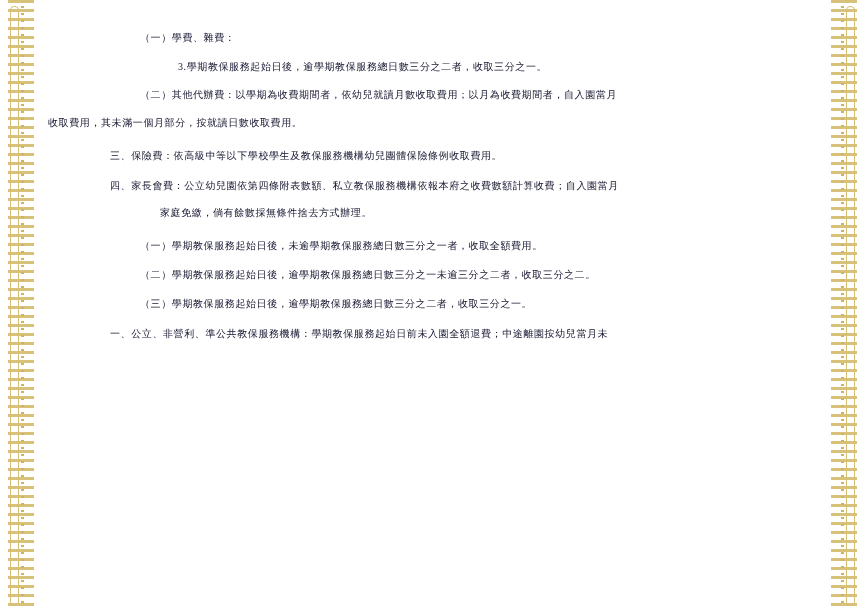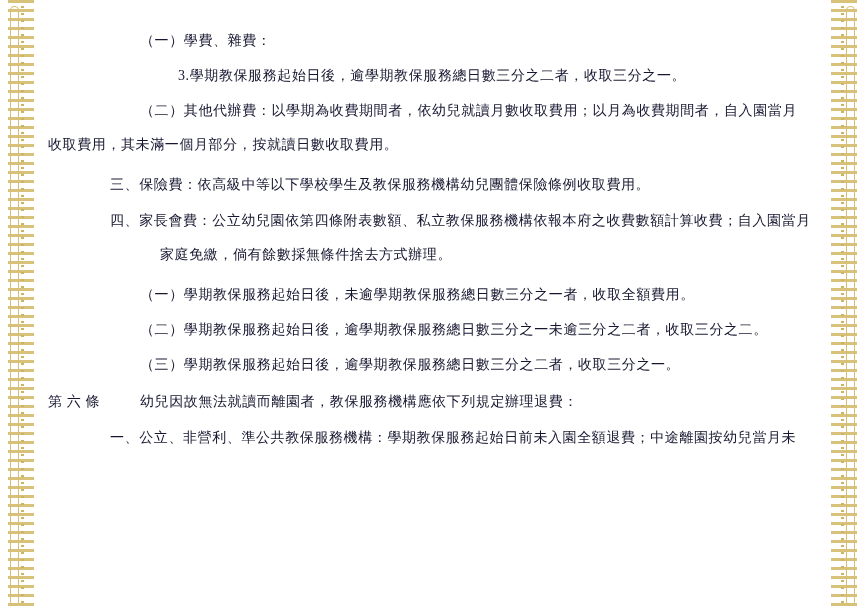--- a/index.html
+++ b/index.html
@@ -68,21 +68,21 @@
 
   .page-body {
     position: absolute;
     left: 48px;
     right: 48px;
     top: 30px;
     bottom: 14px;
   }
 
   .doc-line {
-    font-size: 14px;
+    font-size: 10px;
     line-height: 1.62;
     letter-spacing: 0.6px;
     white-space: nowrap;
     margin: 0 0 12.5px 0;
     color: #161630;
   }
 
   
   .ind-article   { margin-left: 0px; }     
   .ind-l1        { margin-left: 62px; }    
@@ -122,19 +122,16 @@
   <p class="doc-line ind-l1 tight">四、家長會費：公立幼兒園依第四條附表數額、私立教保服務機構依報本府之收費數額計算收費；自入園當月</p>
 
   <p class="doc-line ind-cont2 gap-md">家庭免繳，倘有餘數採無條件捨去方式辦理。</p>
 
   <p class="doc-line ind-l2">（一）學期教保服務起始日後，未逾學期教保服務總日數三分之一者，收取全額費用。</p>
 
   <p class="doc-line ind-l2">（二）學期教保服務起始日後，逾學期教保服務總日數三分之一未逾三分之二者，收取三分之二。</p>
 
   <p class="doc-line ind-l2 gap-sm">（三）學期教保服務起始日後，逾學期教保服務總日數三分之二者，收取三分之一。</p>
 
-  <p class="doc-line ind-article gap-sm">
-    <span class="article-head">第 六 條</span><span>幼兒因故無法就讀而離園者，教保服務機構應依下列規定辦理退費：</span>
-  </p>
 
   <p class="doc-line ind-l1">一、公立、非營利、準公共教保服務機構：學期教保服務起始日前未入園全額退費；中途離園按幼兒當月未</p>
 
 </div>
 
 </body></html>

